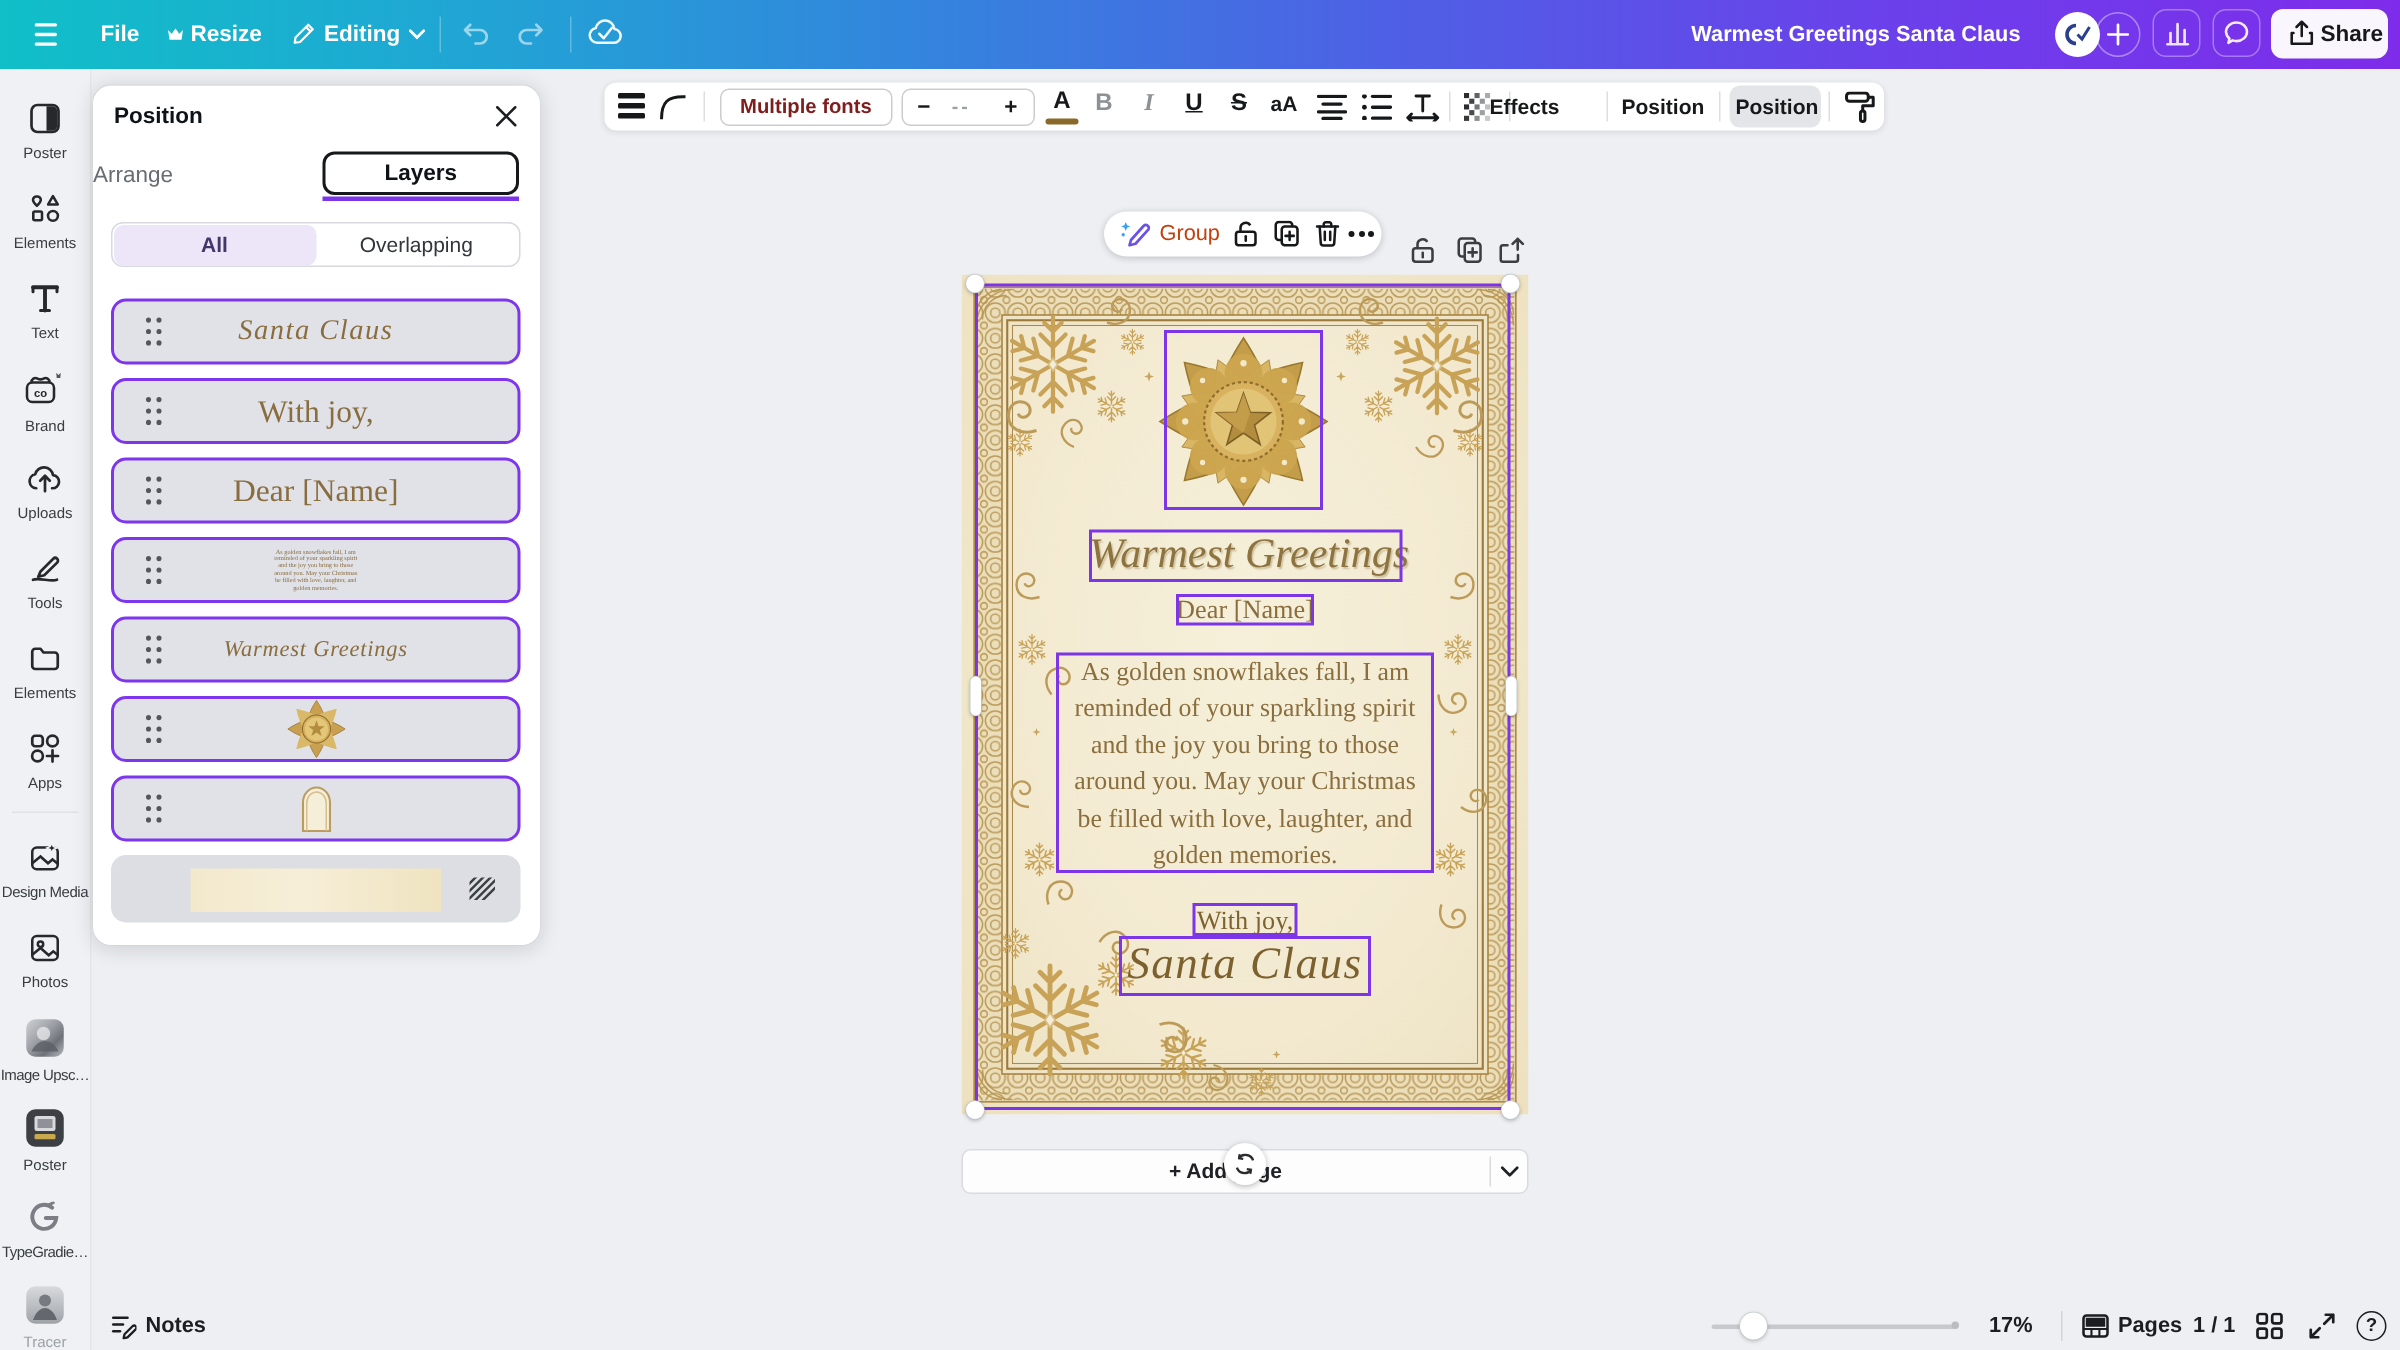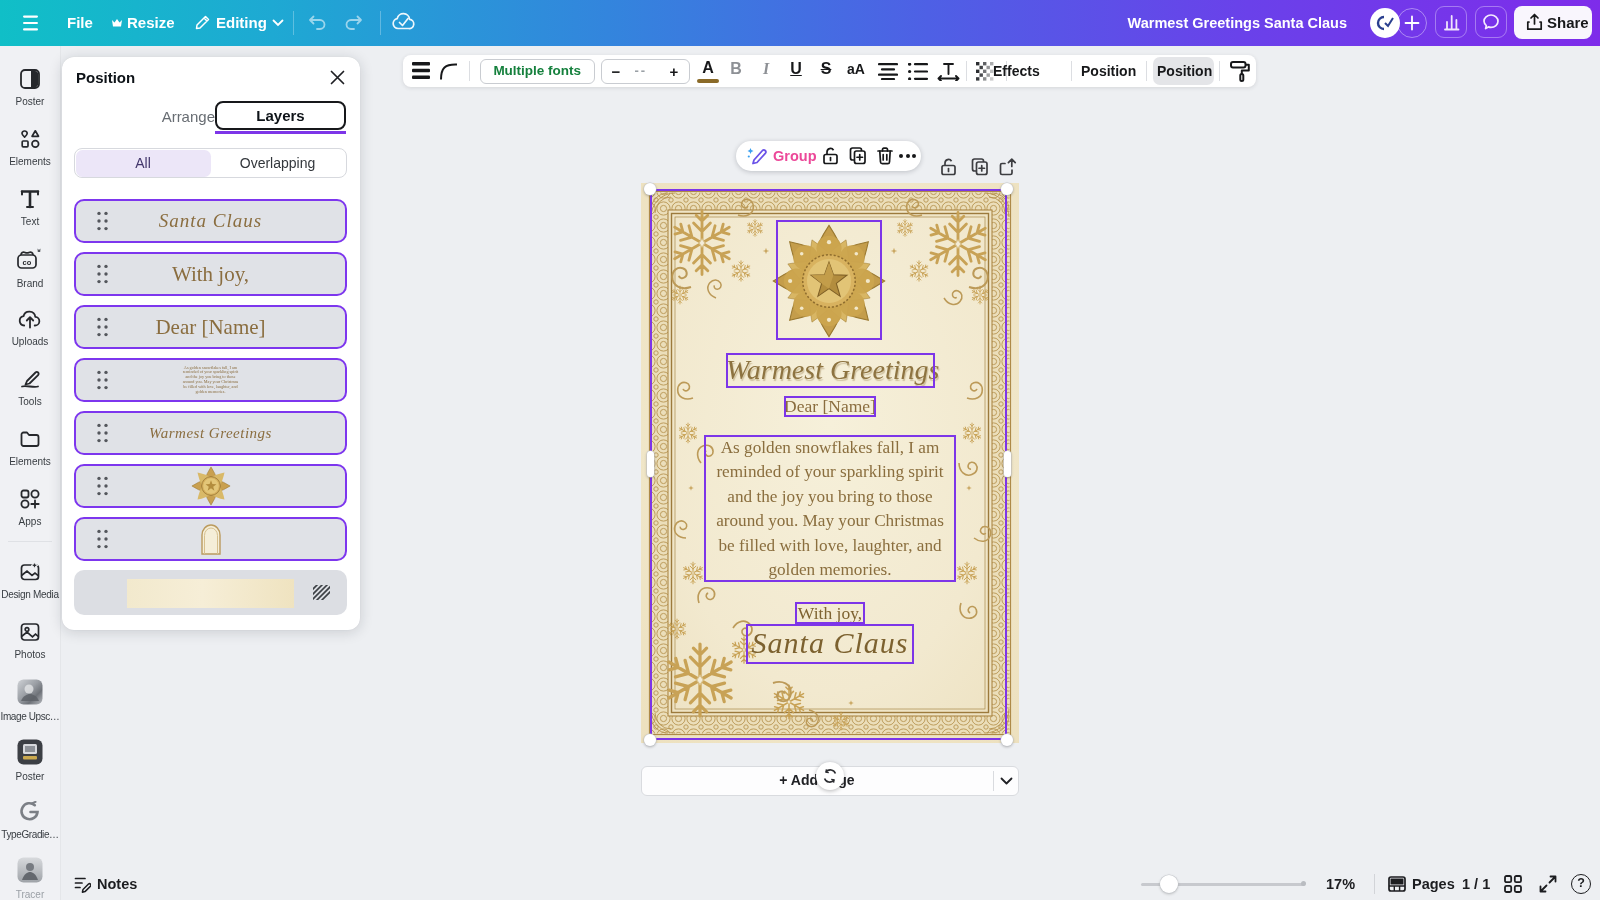--- a/index.html
+++ b/index.html
@@ -252,21 +252,21 @@
       <g fill="#17181a">
         <rect y="1" width="18" height="3.6" rx="1"></rect>
         <rect y="7.7" width="18" height="3.6" rx="1"></rect>
         <rect y="14.4" width="18" height="3.6" rx="1"></rect>
       </g>
     </svg>
   <svg class="abs" style="left:36px;top:7px" width="20" height="19" viewBox="0 0 20 19">
       <path d="M2,17.5 C2,6 6,2 18,2.5" fill="none" stroke="#17181a" stroke-width="2"></path>
     </svg>
   <div class="tdiv" style="left:66px"></div>
-  <div class="abs" style="left:76.5px;top:3.5px;width:115.5px;height:25px;border:1.5px solid #c9ccd1;border-radius:6px;font-size:13.5px;font-weight:700;color:#15803d;text-align:center;line-height:22px">Multiple fonts</div>
+  <div class="abs" style="left:76.5px;top:3.5px;width:115.5px;height:25px;border:1.5px solid #c9ccd1;border-radius:6px;font-size:13.5px;font-weight:700;color:#7f1d1d;text-align:center;line-height:22px">Multiple fonts</div>
   <div class="abs" style="left:197.5px;top:3.5px;width:89px;height:25px;border:1.5px solid #c9ccd1;border-radius:6px;">
     <span class="abs" style="left:10px;top:3px;font-size:15px;font-weight:700;color:#17181a">−</span>
     <span class="abs" style="left:33px;top:3px;font-size:13px;font-weight:700;color:#9aa0a6;letter-spacing:2px">--</span>
     <span class="abs" style="left:68px;top:3px;font-size:15px;font-weight:700;color:#17181a">+</span>
   </div>
   <div class="abs" style="left:295px;top:4px;width:20px;text-align:center;font-size:16px;font-weight:700;color:#17181a">A</div>
   <div class="abs" style="left:294px;top:23.5px;width:22px;height:4px;border-radius:2px;background:#8a6a28"></div>
   <div class="abs" style="left:323px;top:5px;width:20px;text-align:center;font-size:16px;font-weight:700;color:#8d9095">B</div>
   <div class="abs serif" style="left:353px;top:5px;width:20px;text-align:center;font-size:16px;font-weight:700;font-style:italic;color:#8d9095">I</div>
   <div class="abs" style="left:383px;top:5px;width:20px;text-align:center;font-size:16px;font-weight:600;color:#17181a;text-decoration:underline">U</div>
@@ -497,21 +497,21 @@
 <div class="handle" style="left:1001px;top:734px"></div>
 <div class="hpill" style="left:646.5px;top:451px"></div>
 <div class="hpill" style="left:1003.5px;top:451px"></div>
 
 <div class="abs" style="left:736px;top:141px;width:185px;height:30px;background:#fff;border-radius:15px;box-shadow:0 1px 5px rgba(25,28,40,.22)">
   <svg class="abs" style="left:11px;top:6px" width="20" height="18" viewBox="0 0 20 18">
         <path d="M7,13 L15.5,3.5 a2,2 0 0 1 3,2.6 L10,15.5 L6,16.5 Z" fill="none" stroke="#6a52e8" stroke-width="1.8" stroke-linejoin="round"></path>
         <path d="M3.5,1 l.9,2.1 2.1,.9 -2.1,.9 -.9,2.1 -.9,-2.1 -2.1,-.9 2.1,-.9 Z" fill="#3aa0f0"></path>
         <circle cx="1.8" cy="9.5" r="1.1" fill="#3aa0f0"></circle>
       </svg>
-  <span class="abs" style="left:37px;top:7px;font-size:14.5px;font-weight:700;color:#ec4899">Group</span>
+  <span class="abs" style="left:37px;top:7px;font-size:14.5px;font-weight:400;color:#c2410c">Group</span>
   <svg class="abs" style="left:86px;top:6px" width="17" height="18" viewBox="0 0 17 18">
         <g fill="none" stroke="#17181a" stroke-width="1.7">
           <rect x="2" y="7.5" width="13" height="9" rx="1.8"></rect>
           <path d="M5,7.5 V5 a3.5,3.5 0 0 1 6.5,-1.8"></path>
         </g>
         <path d="M8.5,10.5 V13.5" stroke="#17181a" stroke-width="1.7" stroke-linecap="round"></path>
       </svg>
   <svg class="abs" style="left:113px;top:6px" width="18" height="18" viewBox="0 0 18 18">
         <g fill="none" stroke="#17181a" stroke-width="1.7">
           <rect x="5.5" y="4" width="10.5" height="12.5" rx="2"></rect>
@@ -571,26 +571,26 @@
       </svg>
 </div>
 </div>
 
 <div class="panel" id="panel">
   <div class="abs" style="left:14px;top:12px;font-size:15px;font-weight:700;color:#0e1318">Position</div>
   <svg class="abs" style="left:268px;top:13px" width="15" height="15" viewBox="0 0 15 15">
       <path d="M1.5,1.5 L13.5,13.5 M13.5,1.5 L1.5,13.5" stroke="#1e1f23" stroke-width="1.7" stroke-linecap="round"></path>
     </svg>
 
-  <div class="abs" style="left:0;top:51px;width:153px;text-align:right;font-size:15px;color:#686d73">Arrange</div>
+  <div class="abs" style="left:0;top:51px;width:153px;text-align:left;font-size:15px;color:#686d73">Arrange</div>
   <div class="abs" style="left:153px;top:44px;width:131px;height:29px;border:2px solid #17181b;border-radius:8px;background:#fff;text-align:center;font-size:15px;font-weight:700;color:#0e1318;line-height:25px">Layers</div>
   <div class="abs" style="left:153px;top:74px;width:131px;height:2.5px;background:#7d35e8"></div>
 
   <div class="abs" style="left:12px;top:91px;width:273px;height:30px;border:1.5px solid #d7d9de;border-radius:8px"></div>
-  <div class="abs" style="left:13.5px;top:92.5px;width:135px;height:27px;background:#ece6f8;border-radius:6.5px;text-align:center;font-size:14px;font-weight:400;color:#42366b;line-height:27px">All</div>
+  <div class="abs" style="left:13.5px;top:92.5px;width:135px;height:27px;background:#ece6f8;border-radius:6.5px;text-align:center;font-size:14px;font-weight:700;color:#42366b;line-height:27px">All</div>
   <div class="abs" style="left:148px;top:92.5px;width:135px;height:27px;text-align:center;font-size:14px;color:#33373c;line-height:27px">Overlapping</div>
 
   <div class="lrow" style="top:142px">
       <div class="dots"><svg width="11" height="20" viewBox="0 0 11 20">
           <g fill="#53565c">
             <circle cx="2" cy="2.4" r="1.7"></circle>
             <circle cx="9" cy="2.4" r="1.7"></circle>
             <circle cx="2" cy="10" r="1.7"></circle>
             <circle cx="9" cy="10" r="1.7"></circle>
             <circle cx="2" cy="17.6" r="1.7"></circle>

